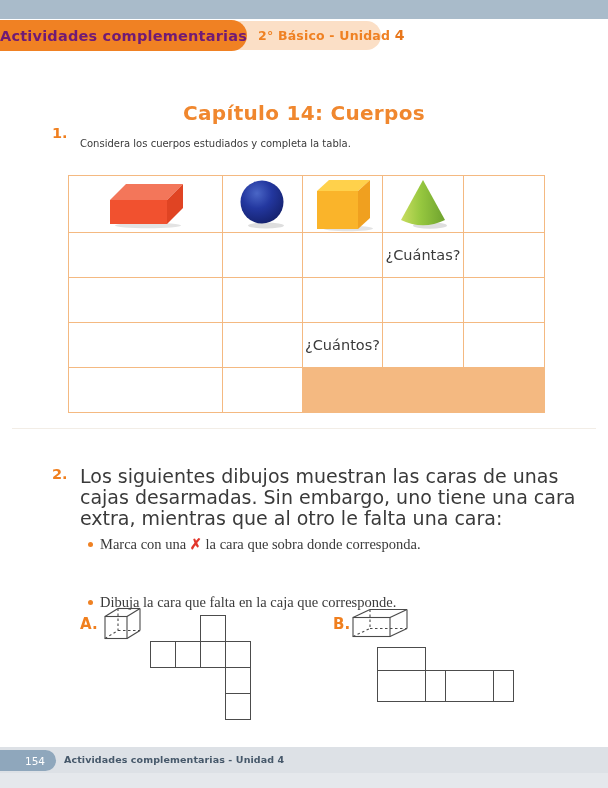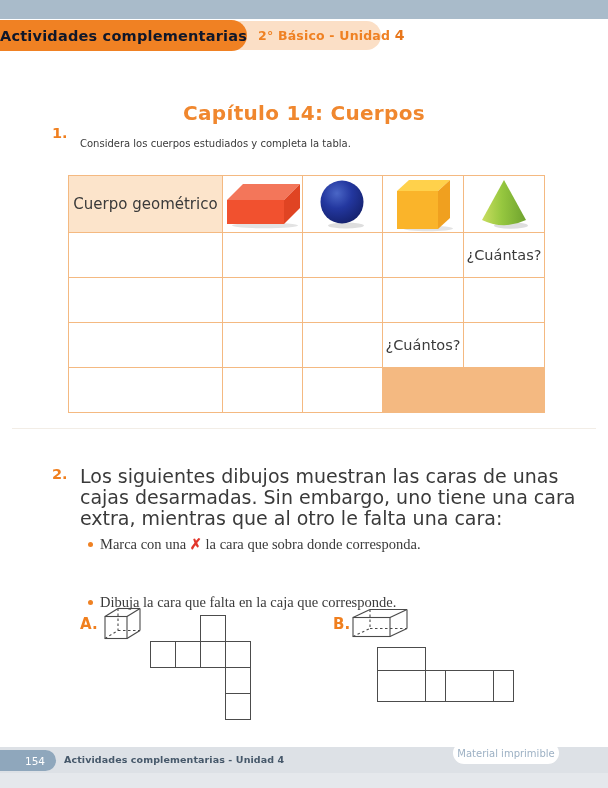--- a/index.html
+++ b/index.html
@@ -19,21 +19,21 @@
   }
   .banner-sub-text {
     position:absolute; left:258px; top:6px; font-size:12.5px; font-weight:bold; color:#ef8123;
     letter-spacing:.2px; white-space:nowrap;
   }
   .banner-sub-num { font-size:14px; color:#e8761a; }
   .banner-main {
     position:absolute; left:0; top:20px; width:247px; height:31px;
     background:#f08123; border-radius:0 16px 16px 0;
     display:flex; align-items:center; justify-content:center;
-    color:#0f172a; font-size:14.5px; font-weight:bold; letter-spacing:.2px;
+    color:#701a75; font-size:14.5px; font-weight:bold; letter-spacing:.2px;
   }
 
   .page-title {
     position:absolute; left:0; top:79px; width:608px; text-align:center;
     color:#f0872e; font-size:20px; font-weight:bold; letter-spacing:.3px;margin-top:22px;
   }
 
   .num-badge { position:absolute; color:#f07f1e; font-weight:bold; font-size:14.5px; }
   .ex1-num { left:52px; top:125px; }
   .ex1-prompt { position:absolute; left:80px; top:138px; font-size:10px; }
@@ -107,21 +107,20 @@
   <div class="banner-main">
     <span>Actividades complementarias</span>
   </div>
 
   <div class="page-title">Capítulo 14: Cuerpos</div>
 
   <span class="num-badge ex1-num">1.</span>
   <span class="ex1-prompt">Considera los cuerpos estudiados y completa la tabla.</span>
 
   <div class="geo-table">
-    <div class="cell-head">Cuerpo geométrico</div>
 
     <div>
       <svg class="solid-svg" width="78" height="50" viewBox="0 0 78 50">
         <ellipse cx="41" cy="46.5" rx="33" ry="2.8" fill="#e3e3e3"></ellipse>
         <polygon points="3,21 19,5 76,5 60,21" fill="#f3765a"></polygon>
         <polygon points="60,21 76,5 76,29 60,45" fill="#e04423"></polygon>
         <polygon points="3,21 60,21 60,45 3,45" fill="#f1512f"></polygon>
       </svg>
     </div>
     <div>
@@ -247,17 +246,14 @@
       <rect x="116.5" y="23.5" width="20" height="31"></rect>
     </g>
   </svg>
 
   <div class="footer-bar"></div>
   <div class="footer-bottom"></div>
   <div class="page-pill">
     <span>154</span>
   </div>
   <div class="footer-label">Actividades complementarias - Unidad 4</div>
-  <button class="material-btn">
-    <span>Material imprimible</span>
-  </button>
 
 </div>
 
 </body></html>

